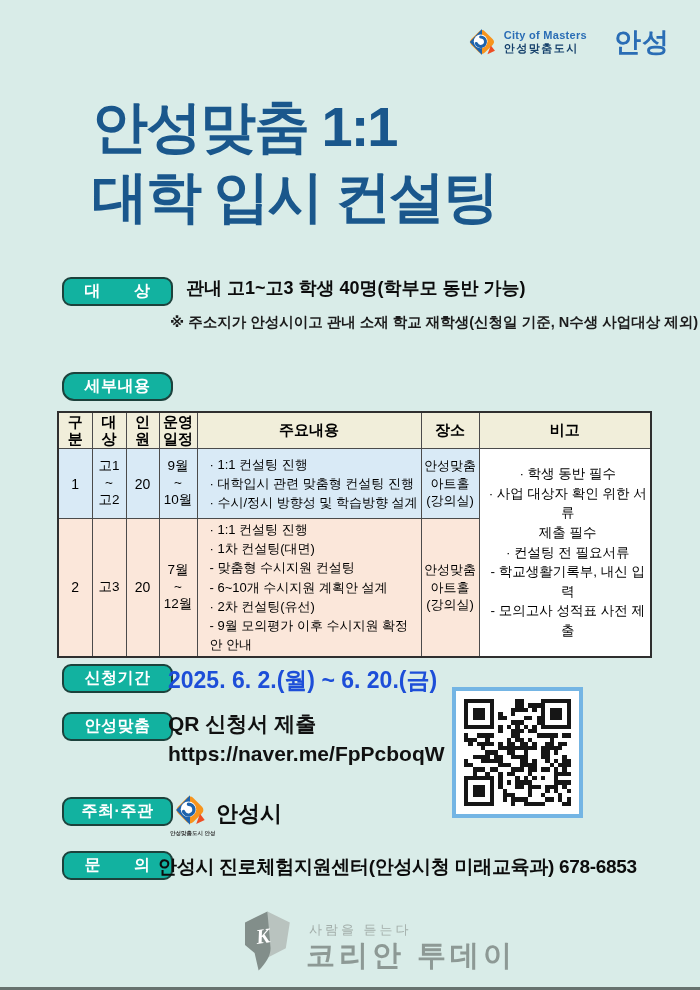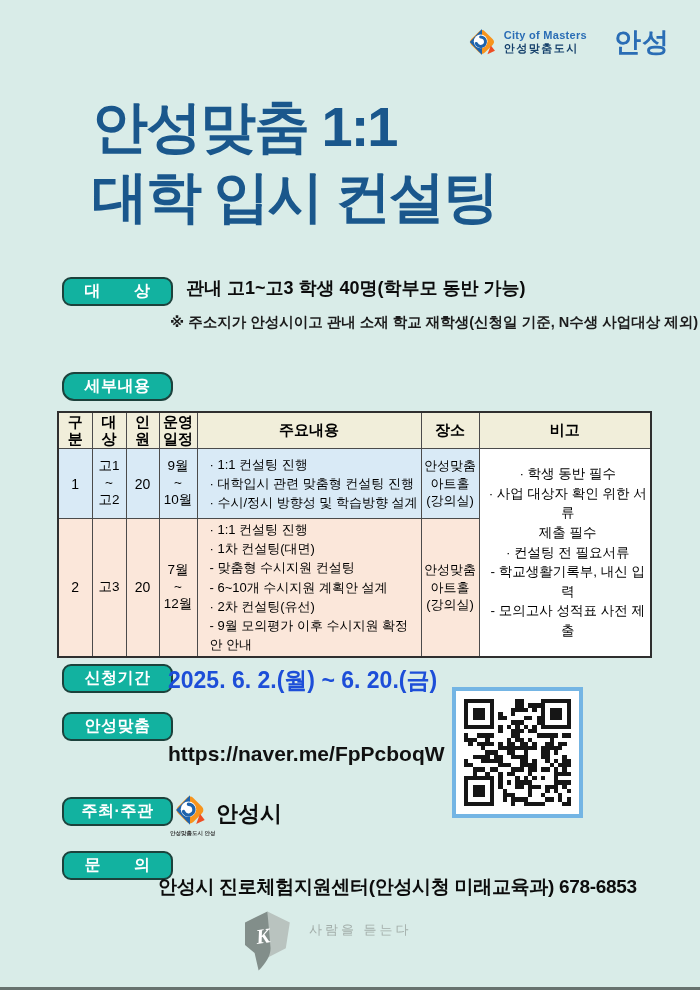--- a/index.html
+++ b/index.html
@@ -53,21 +53,21 @@
   .qr-box{position:absolute;left:452px;top:687px;background:#ffffff;border:4px solid #74b5e4;padding:8px;}
   .qr-grid{display:grid;grid-template-columns:repeat(25,1fr);grid-template-rows:repeat(25,1fr);
            width:107px;height:107px;}
   .qm{background:#161616;}
 
   
   .host-emblem{position:absolute;left:170px;top:793px;width:40px;text-align:center;}
   .host-emblem .cap{font-size:5.5px;color:#333;font-weight:bold;white-space:nowrap;display:block;margin-top:-1px;}
   .host-text{position:absolute;left:216px;top:799px;font-size:22px;font-weight:800;color:#0c0c0c;}
 
-  .contact-text{position:absolute;left:158px;top:854px;font-size:19px;font-weight:700;color:#0c0c0c;letter-spacing:-.3px;margin-top:20px;}
+  .contact-text{position:absolute;left:158px;top:854px;font-size:19px;font-weight:700;color:#0c0c0c;letter-spacing:-.3px;}
 
   
   .footer-logo{position:absolute;left:237px;top:908px;}
   .footer-slogan{position:absolute;left:309px;top:921px;font-size:13px;color:#a3aeaa;letter-spacing:3px;text-align:center;}
   .footer-name{position:absolute;left:306px;top:936px;font-size:29px;font-weight:bold;color:#8d9995;letter-spacing:4px;}
   .bottom-line{position:absolute;left:0;bottom:0;width:100%;height:3px;background:#67726e;}
 </style>
 </head>
 <body>
 
@@ -163,20 +163,21 @@
 아트홀
 (강의실)</td>
       </tr>
     </tbody>
   </table>
 
   <div class="tag tag-period">신청기간</div>
   <div class="period-text">2025. 6. 2.(월) ~ 6. 20.(금)</div>
 
   <div class="tag tag-method">안성맞춤</div>
+  <div class="method-line1">QR 신청서 제출</div>
   <div class="method-line2">https://naver.me/FpPcboqW</div>
 
   <div class="qr-box">
     <div class="qr-grid" id="qr-grid">
         <div class="qm"></div>
         <div class="qm"></div>
         <div class="qm"></div>
         <div class="qm"></div>
         <div class="qm"></div>
         <div class="qm"></div>
@@ -819,15 +820,16 @@
   <div class="contact-text">안성시 진로체험지원센터(안성시청 미래교육과) 678-6853</div>
 
   <div class="footer-logo">
     <svg width="56" height="66" viewBox="0 0 70 82">
       <path d="M38 4 L66 18 L61 50 L38 62 Z" fill="#b9c3bf"></path>
       <path d="M10 18 L38 4 L42 50 C42 60 35 70 27 78 L22 56 L10 46 Z" fill="#828e8a"></path>
       <text x="24" y="44" font-family="Liberation Serif, serif" font-style="italic" font-weight="bold" font-size="26" fill="#ffffff" transform="rotate(-8 30 36)">K</text>
     </svg>
   </div>
   <div class="footer-slogan">사람을 듣는다</div>
+  <div class="footer-name">코리안 투데이</div>
 
   <div class="bottom-line"></div>
 </div>
 
 </body></html>

